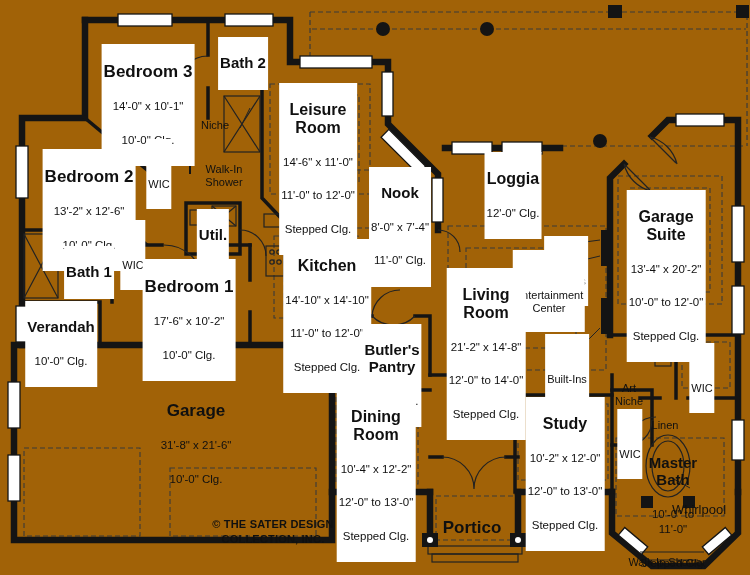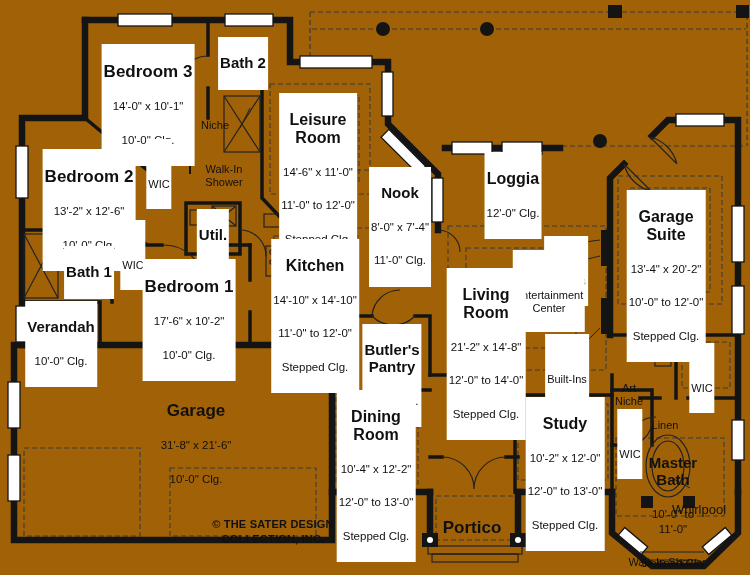--- a/index.html
+++ b/index.html
@@ -234,35 +234,35 @@
     <div class="nm">Bedroom 1</div>
     <div class="dm">17'-6" x 10'-2"</div>
     <div class="dm">10'-0" Clg.</div>
   </div>
 
   <div class="lbl h-sm" style="left:61px;top:301px">
     <div class="nm">Verandah</div>
     <div class="dm">10'-0" Clg.</div>
   </div>
 
-  <div class="lbl" style="left:318px;top:93px">
+  <div class="lbl" style="left:318px;top:83px">
     <div class="nm">Leisure
 Room</div>
     <div class="dm">14'-6" x 11'-0"</div>
     <div class="dm">11'-0" to 12'-0"</div>
     <div class="dm">Stepped Clg.</div>
   </div>
 
   <div class="lbl h-sm" style="left:400px;top:167px">
     <div class="nm">Nook</div>
     <div class="dm">8'-0" x 7'-4"</div>
     <div class="dm">11'-0" Clg.</div>
   </div>
 
-  <div class="lbl" style="left:315px;top:239px">
+  <div class="lbl" style="left:327px;top:239px">
     <div class="nm">Kitchen</div>
     <div class="dm">14'-10" x 14'-10"</div>
     <div class="dm">11'-0" to 12'-0"</div>
     <div class="dm">Stepped Clg.</div>
   </div>
 
   <div class="lbl note clear" style="left:393px;top:303px">
     <div class="nm">Pantry</div>
   </div>
 

